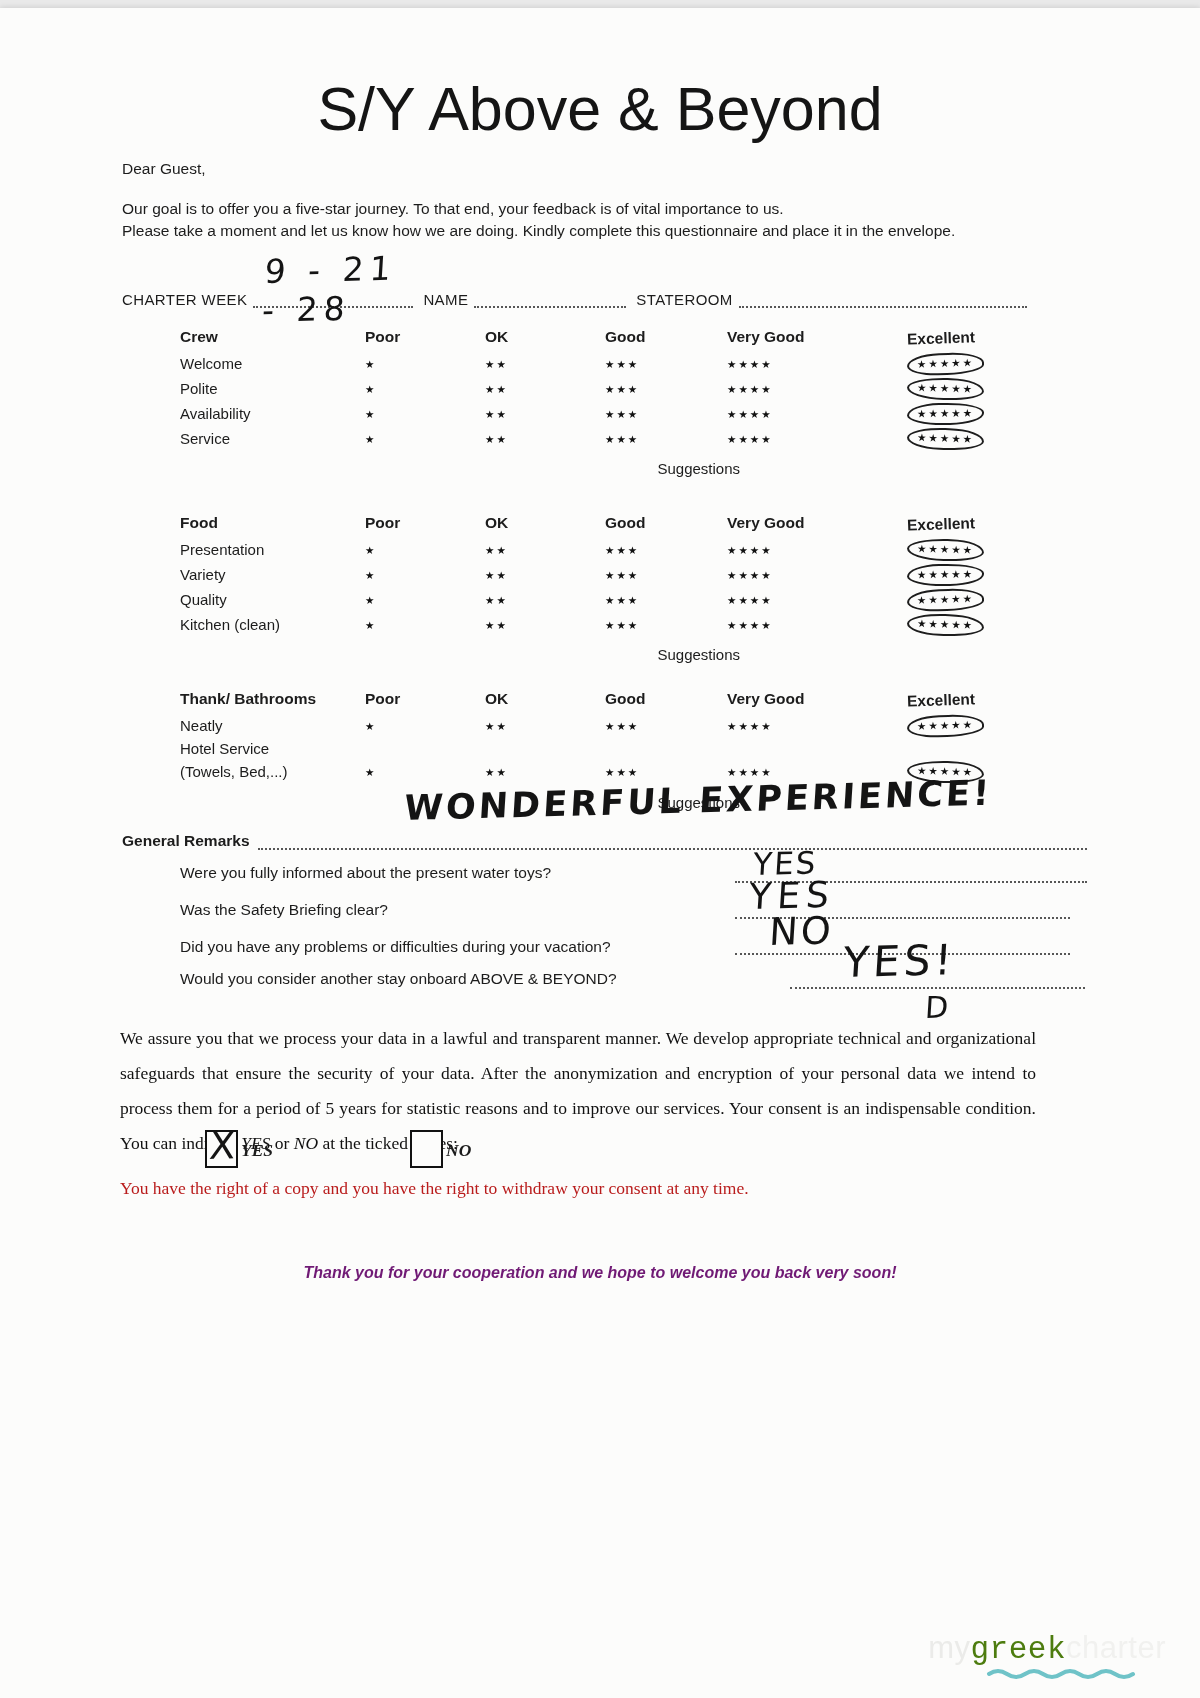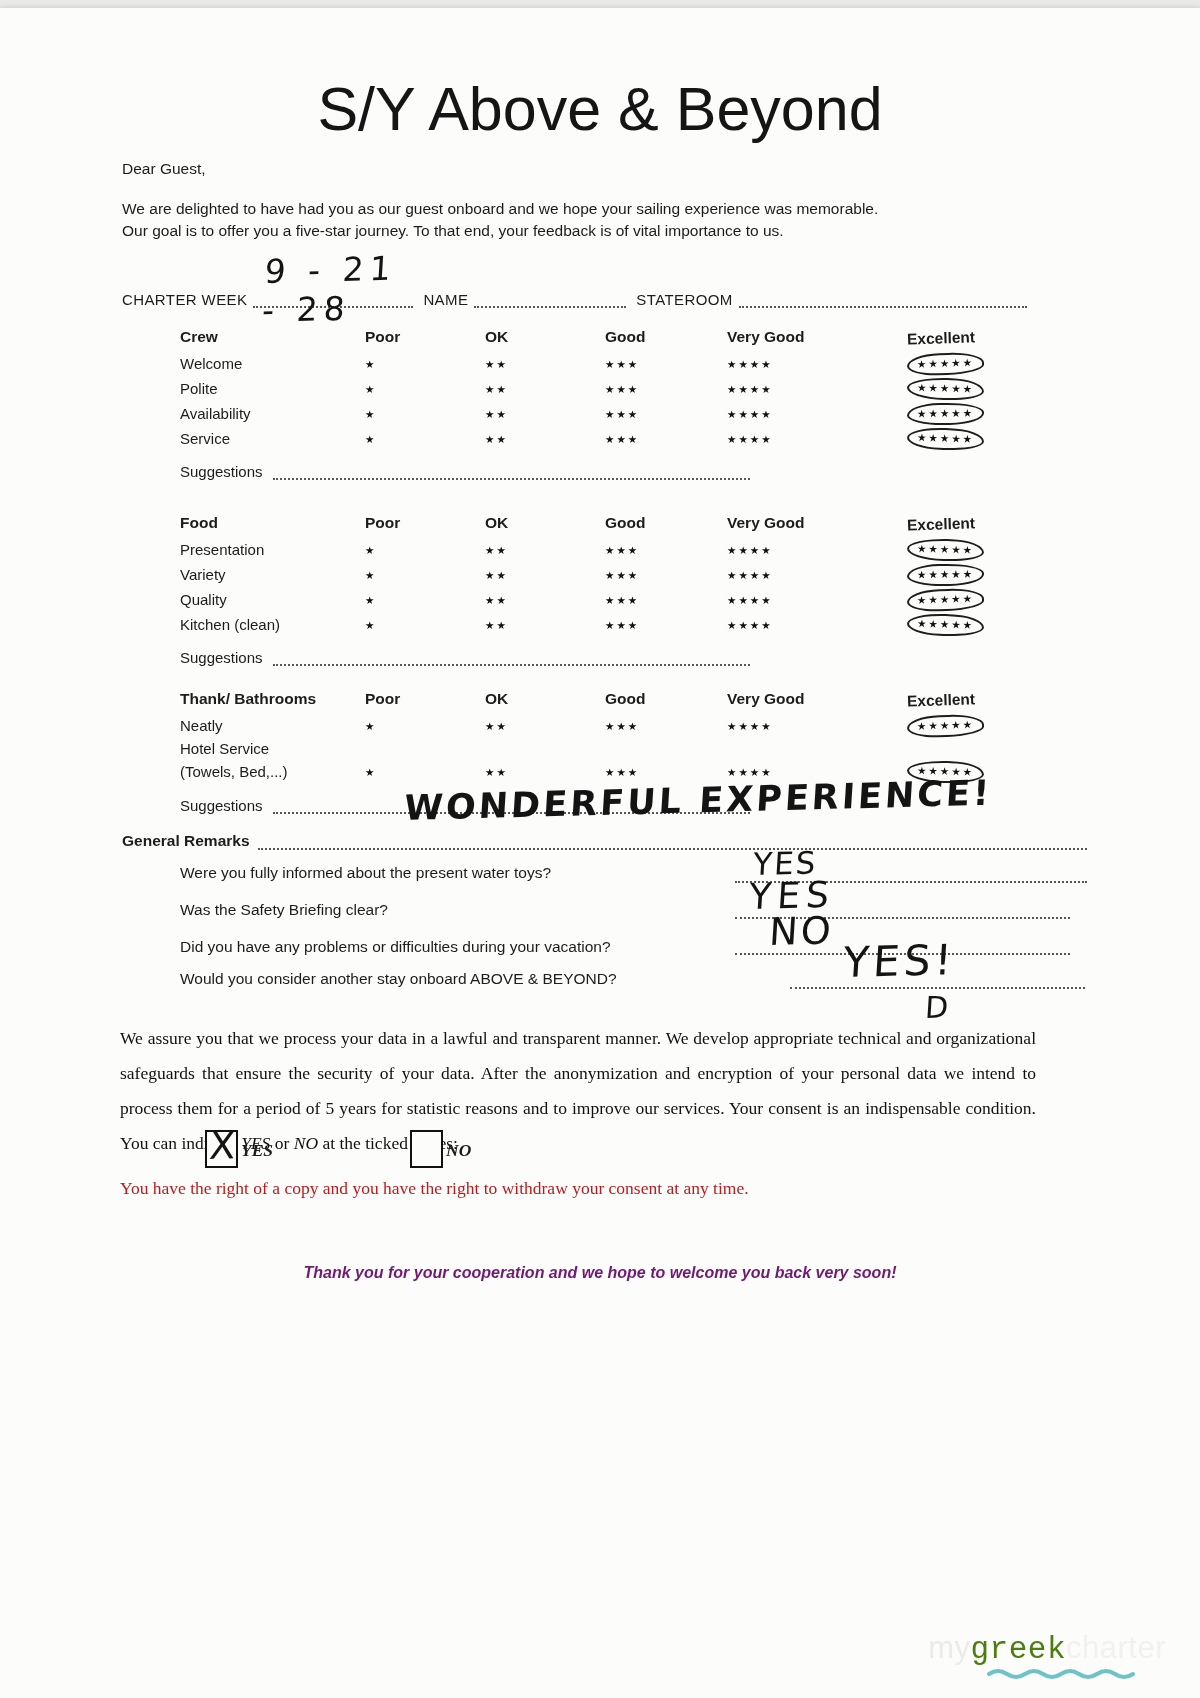--- a/index.html
+++ b/index.html
@@ -33,21 +33,21 @@
   .trow.short{height:21px;}
   .stars{font-size:10.5px; letter-spacing:2px; color:#111;}
   .excell{position:relative;}
   .blob{display:inline-block; padding:2px 8px 4px; border:2px solid #1d1d1d;
     border-radius:48% 52% 55% 45% / 62% 55% 48% 52%; margin-top:-3px;}
   .b0{transform:rotate(-2deg);} .b1{transform:rotate(1.5deg); border-radius:55% 45% 50% 50%/50% 60% 45% 55%;}
   .b2{transform:rotate(-1deg); border-radius:45% 55% 48% 52%/58% 48% 55% 50%;}
   .b3{transform:rotate(2deg); border-radius:52% 48% 55% 45%/52% 58% 46% 54%;}
   .exhead{transform:rotate(-2deg); display:inline-block;}
   
-  .sugg{position:absolute; left:180px; width:570px; display:flex; align-items:flex-end; font-size:15px;}
+  .sugg{position:absolute; left:180px; width:570px; display:flex; align-items:flex-end; font-size:15px;flex-direction:column;}
   .sugg .lbl{padding-right:10px;}
   .sugg .dots{flex:1; height:18px;}
   
   .gremarks{position:absolute; top:822px; left:122px; width:965px; display:flex; align-items:flex-end; font-size:15.5px; font-weight:700;}
   .gremarks .dots{flex:1; height:18px; position:relative;}
   .hw-remark{position:absolute; left:145px; top:-42px; font-size:35px; letter-spacing:3px; white-space:nowrap;}
   .question{position:absolute; left:180px; font-size:15.5px; white-space:nowrap;text-align:right;}
   .ansline{position:absolute; height:1px;}
   .hw-ans{position:absolute; white-space:nowrap;}
   
@@ -70,22 +70,22 @@
 </style>
 </head>
 <body>
 
 <div class="page">
 
   <div class="doc-title">S/Y Above &amp; Beyond</div>
   <div class="salutation">Dear Guest,</div>
 
   <div class="intro">
-    <div>We are delighted to have had you as our guest onboard and we hope your sailing experience was memorable.</div>
     <div>Our goal is to offer you a five-star journey. To that end, your feedback is of vital importance to us.</div>
+    <div>Please take a moment and let us know how we are doing. Kindly complete this questionnaire and place it in the envelope.</div>
   </div>
 
   <div class="charter">
     <span class="lbl">CHARTER WEEK</span>
     <span class="seg week">
       <span class="hw hw-week">9 - 21 - 28</span>
     </span>
     <span class="lbl" style="padding-left:10px;">NAME</span>
     <span class="seg name"></span>
     <span class="lbl" style="padding-left:10px;">STATEROOM</span>

